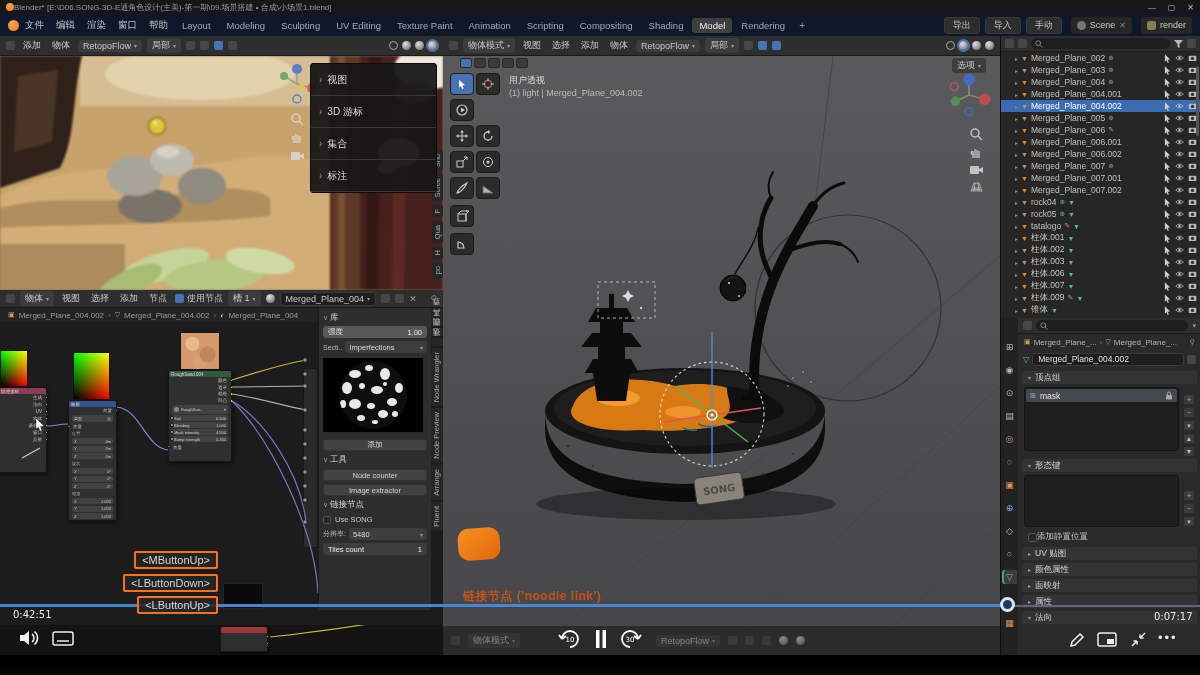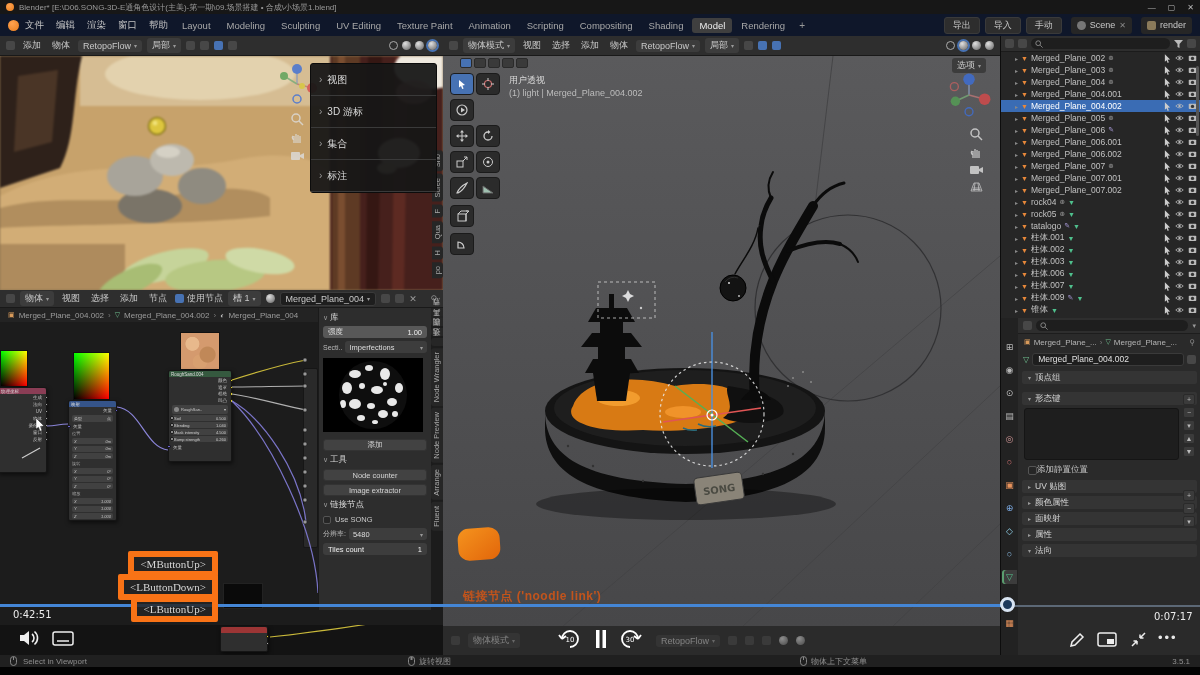--- a/index.html
+++ b/index.html
@@ -1,21 +1,21 @@
 <!DOCTYPE html>
 <html><head>
 <meta charset="utf-8">
 <style>
 *{margin:0;padding:0;box-sizing:border-box}
 body{background:#000}
 #app{position:relative;width:1200px;height:675px;background:#000;overflow:hidden;
   font-family:"Liberation Sans","DejaVu Sans",sans-serif;color:#c8c8c8;font-size:10px}
 
 .titlebar{position:absolute;left:0;top:0;width:1200px;height:14px;background:#171717;
-  display:flex;align-items:center;gap:5px;padding:0 6px;font-size:8px;color:#9a9a9a}
+  display:flex;align-items:center;padding:0 6px;font-size:8px;color:#9a9a9a}
 .blogo{width:8px;height:8px;border-radius:50%;background:radial-gradient(circle at 38% 32%,#ffa24f,#e87d1e)}
 .wctrl{margin-left:auto;display:flex;gap:12px;font-size:8px;color:#b8b8b8}
 .topbar{position:absolute;left:0;top:14px;width:1200px;height:22px;background:#0f172a;
   display:flex;align-items:center;padding:0 8px}
 .rep{display:contents}
 .tmenu{font-size:9.5px;color:#c5c5c5;padding:0 6px}
 .wstabs{margin-left:8px}
 .wstab{font-size:9.5px;color:#a8a8a8;padding:2px 7px;border-radius:3px;margin:0 1px}
 .wstab.active{background:#3f3f3f;color:#ededed}
 .wsplus{color:#999;padding:0 6px}
@@ -134,22 +134,22 @@
 .pchk{display:flex;align-items:center;font-size:8.5px;color:#c5c5c5;margin:4px 10px}
 .pchk i{width:9px;height:9px;border:1px solid #555;background:#262626;border-radius:2px}
 
 #status{position:absolute;left:0;top:655px;width:1200px;height:12px;background:#202020;
   display:flex;align-items:center;font-size:8px;color:#8f8f8f;padding:0 10px;gap:6px}
 
 .pline1{position:absolute;left:0;top:604px;width:1008px;height:3px;background:#4486d6;z-index:40}
 .pline2{position:absolute;left:1008px;top:604.5px;width:192px;height:2px;background:#5c6876;z-index:40}
 .scrub{position:absolute;left:1000px;top:597px;width:15px;height:15px;border-radius:50%;background:#1d3a5c;border:3px solid #d8e4f2;z-index:41}
 .ts{position:absolute;font-size:10px;color:#ececec;z-index:42;font-family:"DejaVu Sans",sans-serif}
-.ks{position:absolute;right:982px;background:rgba(36,36,36,.85);border:6px solid #f97316;color:#d6d6d6;
-  font-size:11px;font-family:Liberation Serif, serif;padding:1px 6px;border-radius:2px;z-index:42;white-space:nowrap}
+.ks{position:absolute;right:982px;background:rgba(36,36,36,.85);border:2px solid #f97316;color:#d6d6d6;
+  font-size:11px;font-family:Liberation Sans, sans-serif;padding:1px 6px;border-radius:2px;z-index:42;white-space:nowrap}
 .ks:nth-child(1){top:551px}.ks:nth-child(2){top:574px}.ks:nth-child(3){top:596px}
 .pico{position:absolute;z-index:42;color:#e8e8e8}
 
 #bbar{position:absolute;left:443px;top:626px;width:557px;height:29px;background:#2b2b2b;display:flex;align-items:center;gap:8px;padding:0 8px;overflow:hidden}
 #bbar .dim{opacity:.55}
 .playbtn{position:absolute;z-index:42}
 .blackstrip{position:absolute;left:0;top:667px;width:1200px;height:8px;background:#030303}
 text{font-family:"DejaVu Sans",sans-serif}
 </style>
 </head>
@@ -1301,20 +1301,30 @@
       <div class="pdata">
         <span style="color:#6fbf8f;font-size:8px">▽</span>
         <span class="pname">
             <span>Merged_Plane_004.002</span>
           </span>
         <span class="ph sm"></span>
       </div>
       <div class="psec open">
           <span>顶点组</span>
         </div>
+      <div class="plist" style="height:64px">
+        <div class="plrow">
+          <span style="font-size:7px;color:#9fb8d0">⊞</span>
+          <span>mask</span>
+          <svg style="margin-left:auto" width="8" height="9" viewBox="0 0 8 9">
+              <rect x="1" y="4" width="6" height="4.5" rx="1" fill="#aaa"></rect>
+              <path d="M2.5,4 V2.5 A1.5,1.5 0 0 1 5.5,2.5 V4" fill="none" stroke="#aaa"></path>
+            </svg>
+        </div>
+      </div>
       <div class="pside" style="right:6px;top:76px">
         <span class="sbtn">+</span>
         <span class="sbtn">−</span>
         <span class="sbtn">▾</span>
         <span class="sbtn">▲</span>
         <span class="sbtn">▼</span>
       </div>
       <div class="psec open" style="margin-top:8px">
           <span>形态键</span>
         </div>
@@ -1350,42 +1360,20 @@
     <span class="dd dim">物体模式</span>
     <span style="width:120px"></span>
     <span class="dd dim">RetopoFlow</span>
     <span class="ph sm dim"></span>
       <span class="ph sm dim"></span>
       <span class="ph sm dim"></span>
     <span class="sph dim"></span>
       <span class="sph dim"></span>
   </div>
 
-  <div id="status">
-    <svg width="7" height="10" viewBox="0 0 7 10">
-        <rect x=".5" y=".5" width="6" height="9" rx="3" fill="none" stroke="#888"></rect>
-        <line x1="3.5" y1="1" x2="3.5" y2="4" stroke="#888"></line>
-      </svg>
-    <span>Select in Viewport</span>
-    <span style="position:absolute;left:408px;display:flex;gap:4px;align-items:center">
-      <svg width="7" height="10" viewBox="0 0 7 10">
-          <rect x=".5" y=".5" width="6" height="9" rx="3" fill="none" stroke="#888"></rect>
-          <rect x="2.5" y="1" width="2" height="3" fill="#888"></rect>
-        </svg>
-      <span>旋转视图</span>
-    </span>
-    <span style="position:absolute;left:800px;display:flex;gap:4px;align-items:center">
-      <svg width="7" height="10" viewBox="0 0 7 10">
-          <rect x=".5" y=".5" width="6" height="9" rx="3" fill="none" stroke="#888"></rect>
-          <line x1="3.5" y1="1" x2="3.5" y2="4" stroke="#888"></line>
-        </svg>
-      <span>物体上下文菜单</span>
-    </span>
-    <span style="margin-left:auto">3.5.1</span>
-  </div>
   <div class="blackstrip"></div>
 
   <div>
 
   <div class="ks">&lt;MButtonUp&gt;</div>
       <div class="ks">&lt;LButtonDown&gt;</div>
       <div class="ks">&lt;LButtonUp&gt;</div>
     </div>
   <div class="pline1"></div>
   <div class="pline2"></div>

